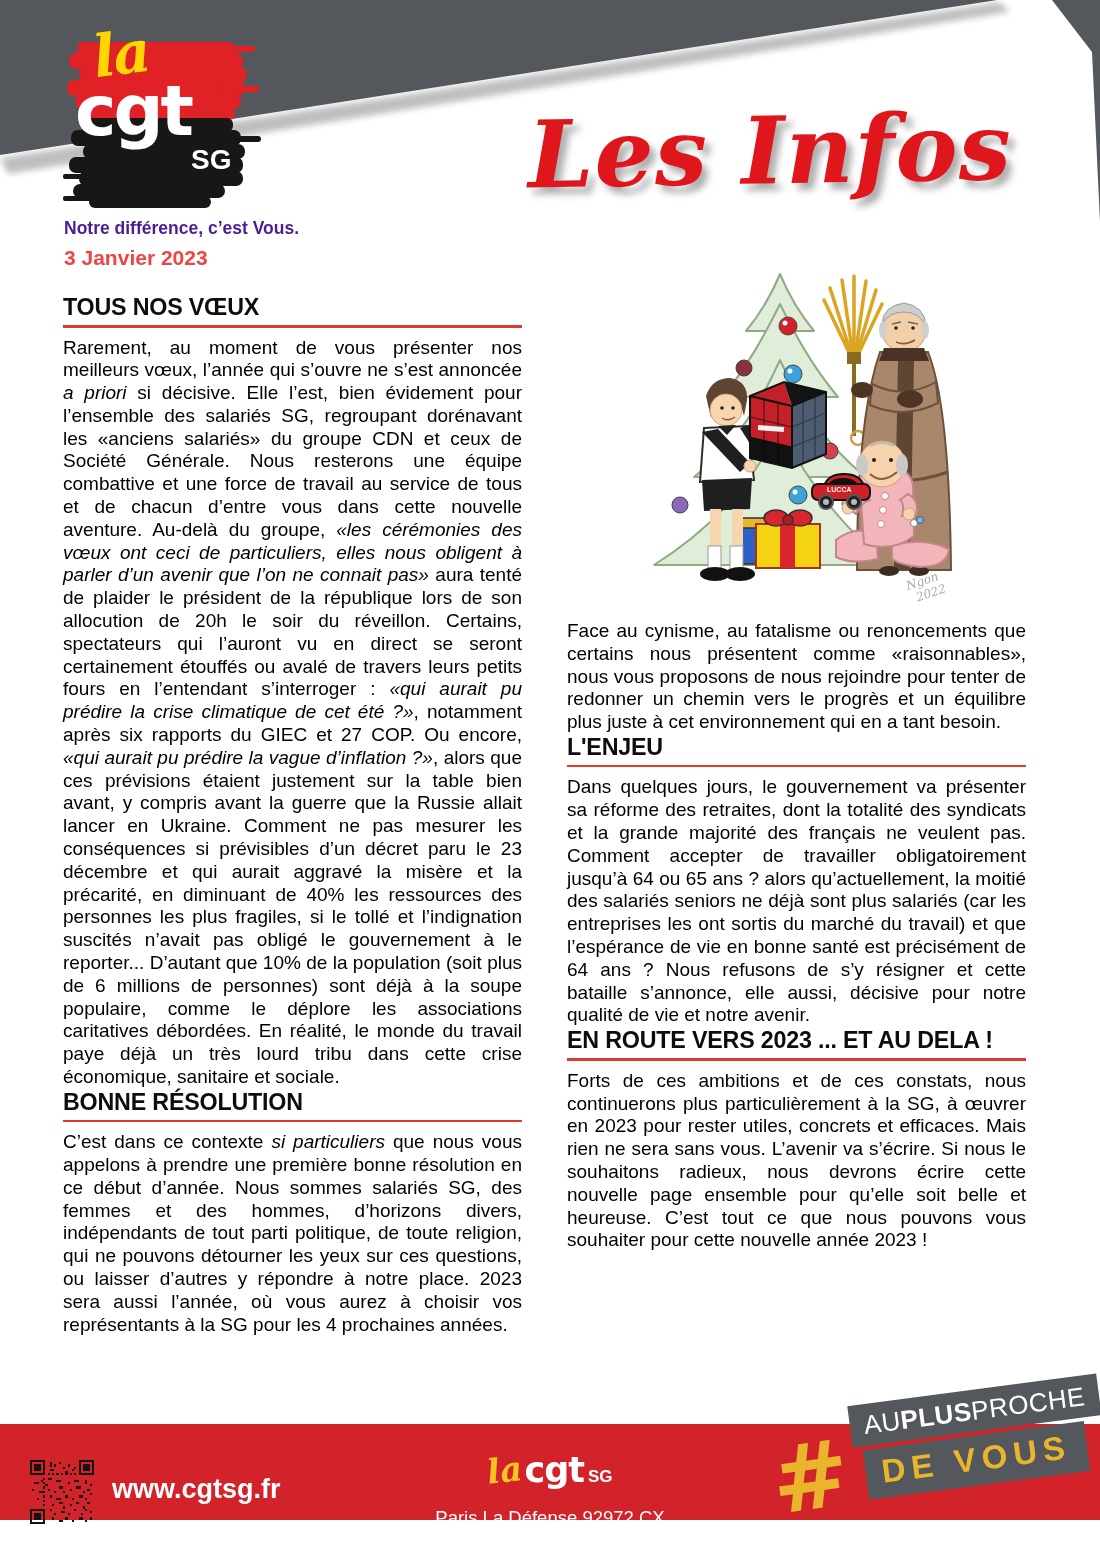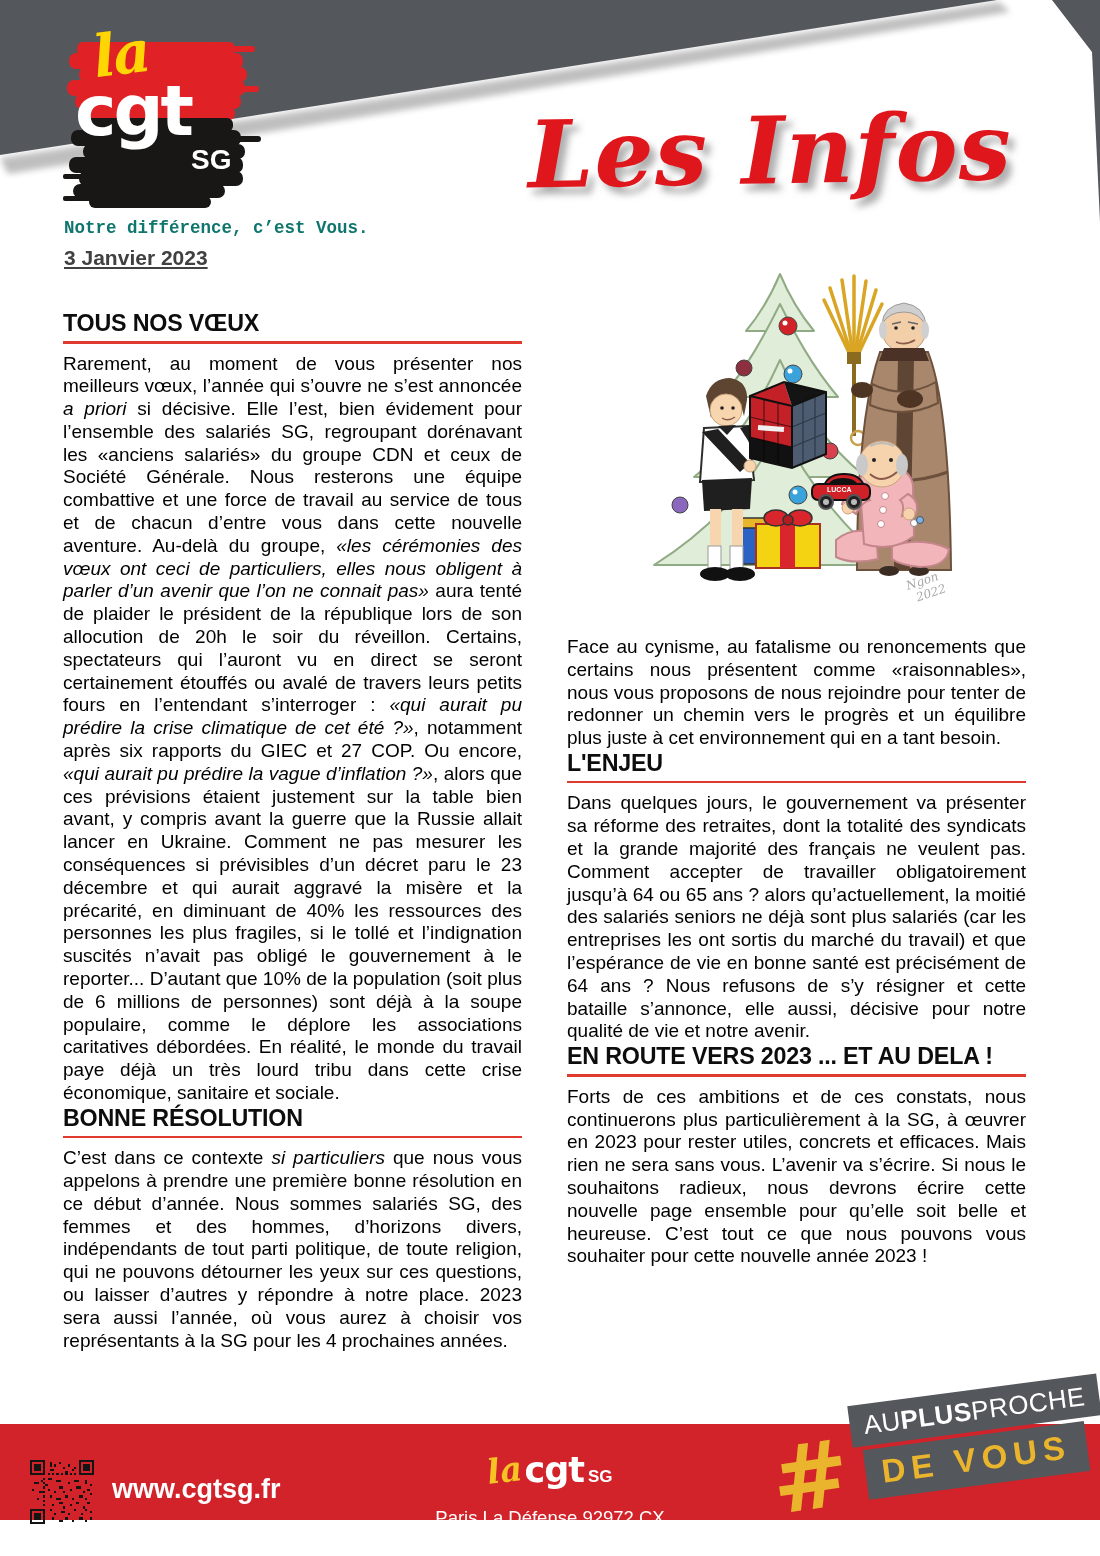--- a/index.html
+++ b/index.html
@@ -7,27 +7,27 @@
         font-family:"Liberation Sans",sans-serif;overflow:hidden;}
   .band-svg{position:absolute;left:0;top:0;}
   
   .logo{position:absolute;left:63px;top:26px;width:200px;height:186px;}
   .logo .paint{position:absolute;left:0;top:0;}
   .logo .la{position:absolute;left:30px;top:-6px;font-family:"DejaVu Serif",serif;font-style:italic;
             font-weight:bold;font-size:58px;color:#ffd503;transform:rotate(-7deg);letter-spacing:-2px;}
   .logo .cgt{position:absolute;left:12px;top:44px;font-size:70px;font-weight:bold;color:#ffffff;
              letter-spacing:-3px;font-family:"DejaVu Sans",sans-serif;}
   .logo .sg{position:absolute;left:128px;top:118px;font-size:28px;font-weight:bold;color:#ffffff;}
-  .tagline{position:absolute;left:64px;top:218px;font-size:17.5px;font-weight:bold;color:#0f766e;font-family:Liberation Mono, monospace;}
+  .tagline{position:absolute;left:64px;top:218px;font-size:17.5px;font-weight:bold;color:#4c1d95;}
   .title{position:absolute;left:528px;top:96px;width:520px;font-family:"DejaVu Serif",serif;
          font-style:italic;font-weight:bold;font-size:93px;color:#e0161d;white-space:nowrap;
          transform:rotate(-1deg);text-shadow:6px 7px 7px rgba(110,110,110,.55);letter-spacing:1px;}
-  .date{position:absolute;left:64px;top:246px;font-size:21px;font-weight:bold;color:#404040;text-decoration:underline;}
+  .date{position:absolute;left:64px;top:246px;font-size:21px;font-weight:bold;color:#ef4444;}
   
-  .col{position:absolute;width:459px;color:#000;margin-top:16px;}
+  .col{position:absolute;width:459px;color:#000;}
   .col-left{left:63px;top:294px;}
   .col-right{left:567px;top:620px;}
   .col h2{margin:0;font-size:23.5px;font-weight:bold;color:#0d0d0d;letter-spacing:-0.2px;
           transform:scaleX(.99);transform-origin:left;}
   .rule{height:2.5px;background:#e0392e;margin:4px 0 9px 0;}
   .col p{margin:0;font-size:19px;line-height:22.8px;text-align:justify;}
   .it{font-style:italic;}
   .mt{margin-top:24px;}
   .illus{position:absolute;left:652px;top:268px;}
   

